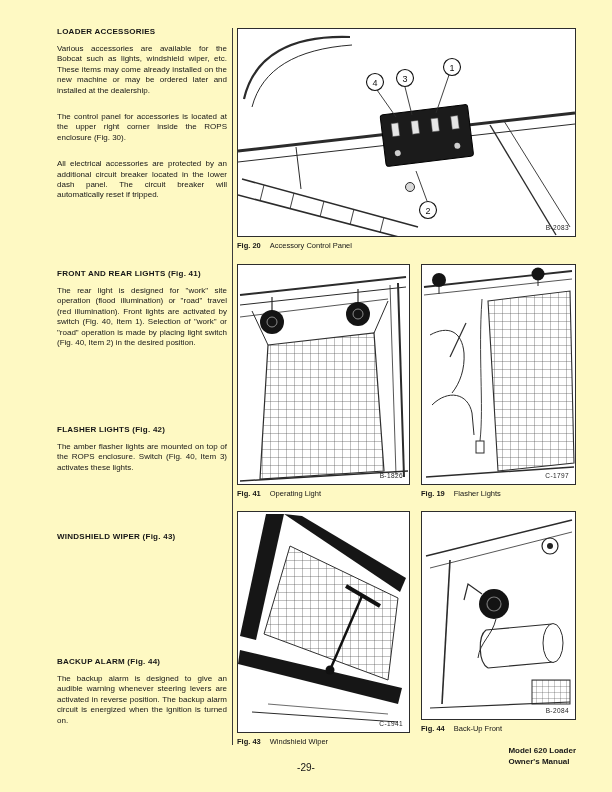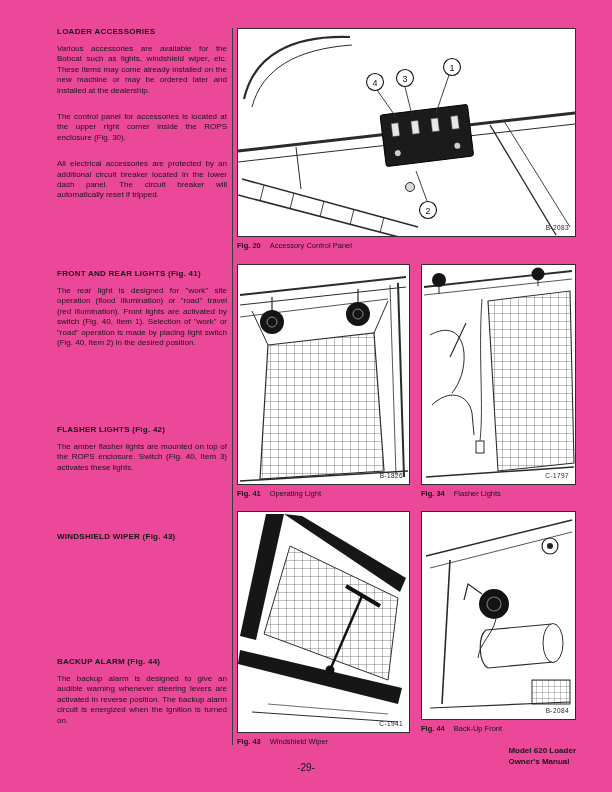--- a/index.html
+++ b/index.html
@@ -1,19 +1,19 @@
 <!DOCTYPE html>
 <html><head>
 <meta charset="utf-8">
 <style>
   * { margin:0; padding:0; box-sizing:border-box; }
   html,body { background:#ffffff; }
   .page {
     position:relative; width:612px; height:792px; margin:0 auto;
-    background:#ec4899; color:#161616;
+    background:#fef9c3; color:#161616;
     font-family:"Liberation Sans", sans-serif;
     overflow:hidden;
   }
   .sec { position:absolute; left:57px; width:170px; }
   .heading { font-size:8px; font-weight:bold; letter-spacing:.25px; margin-bottom:8px; }
   .body { font-size:8px; line-height:10.4px; text-align:justify; margin-bottom:16px; }
   .col-rule { position:absolute; left:232px; top:28px; width:1px; height:717px; background:#3c3c3c; }
   .fig { position:absolute; }
   .fig-box { position:relative; border:1px solid #2d2d2d; background:#ffffff; overflow:hidden; }
   .photo-id { position:absolute; right:6px; bottom:5px; font-size:6.5px; letter-spacing:.4px; color:#1c1c1c; }
@@ -157,21 +157,21 @@
         <path class="ln" d="M8,70 C26,60 40,66 42,88 C43,104 38,118 30,128" stroke-width="1"></path>
         <path class="ln" d="M10,140 C26,124 46,128 50,148 L52,170" stroke-width="1"></path>
         <path class="ln" d="M28,92 L44,58" stroke-width="1.2"></path>
         <path class="ln" d="M60,34 C56,90 62,140 58,176" stroke-width="0.9"></path>
         <rect x="54" y="176" width="8" height="12" fill="#ffffff" stroke="#2e2e2e"></rect>
         <path class="ln" d="M4,212 L152,202" stroke-width="1.4"></path>
       </svg>
       <span class="photo-id">C-1797</span>
     </div>
     <figcaption class="fig-caption">
-      <span class="fig-label">Fig. 34</span><span>Flasher Lights</span>
+      <span class="fig-label">Fig. 19</span><span>Flasher Lights</span>
     </figcaption>
   </figure>
 
   <figure class="fig" style="left:237px; top:511px; width:173px">
     <div class="fig-box" style="height:222px">
       <svg width="171" height="220" viewBox="0 0 171 220">
         <defs>
           <pattern id="m43" width="8" height="8" patternUnits="userSpaceOnUse">
             <path d="M0 0H8M0 0V8" stroke="#4a4a4a" stroke-width="0.7" fill="none"></path>
           </pattern>

